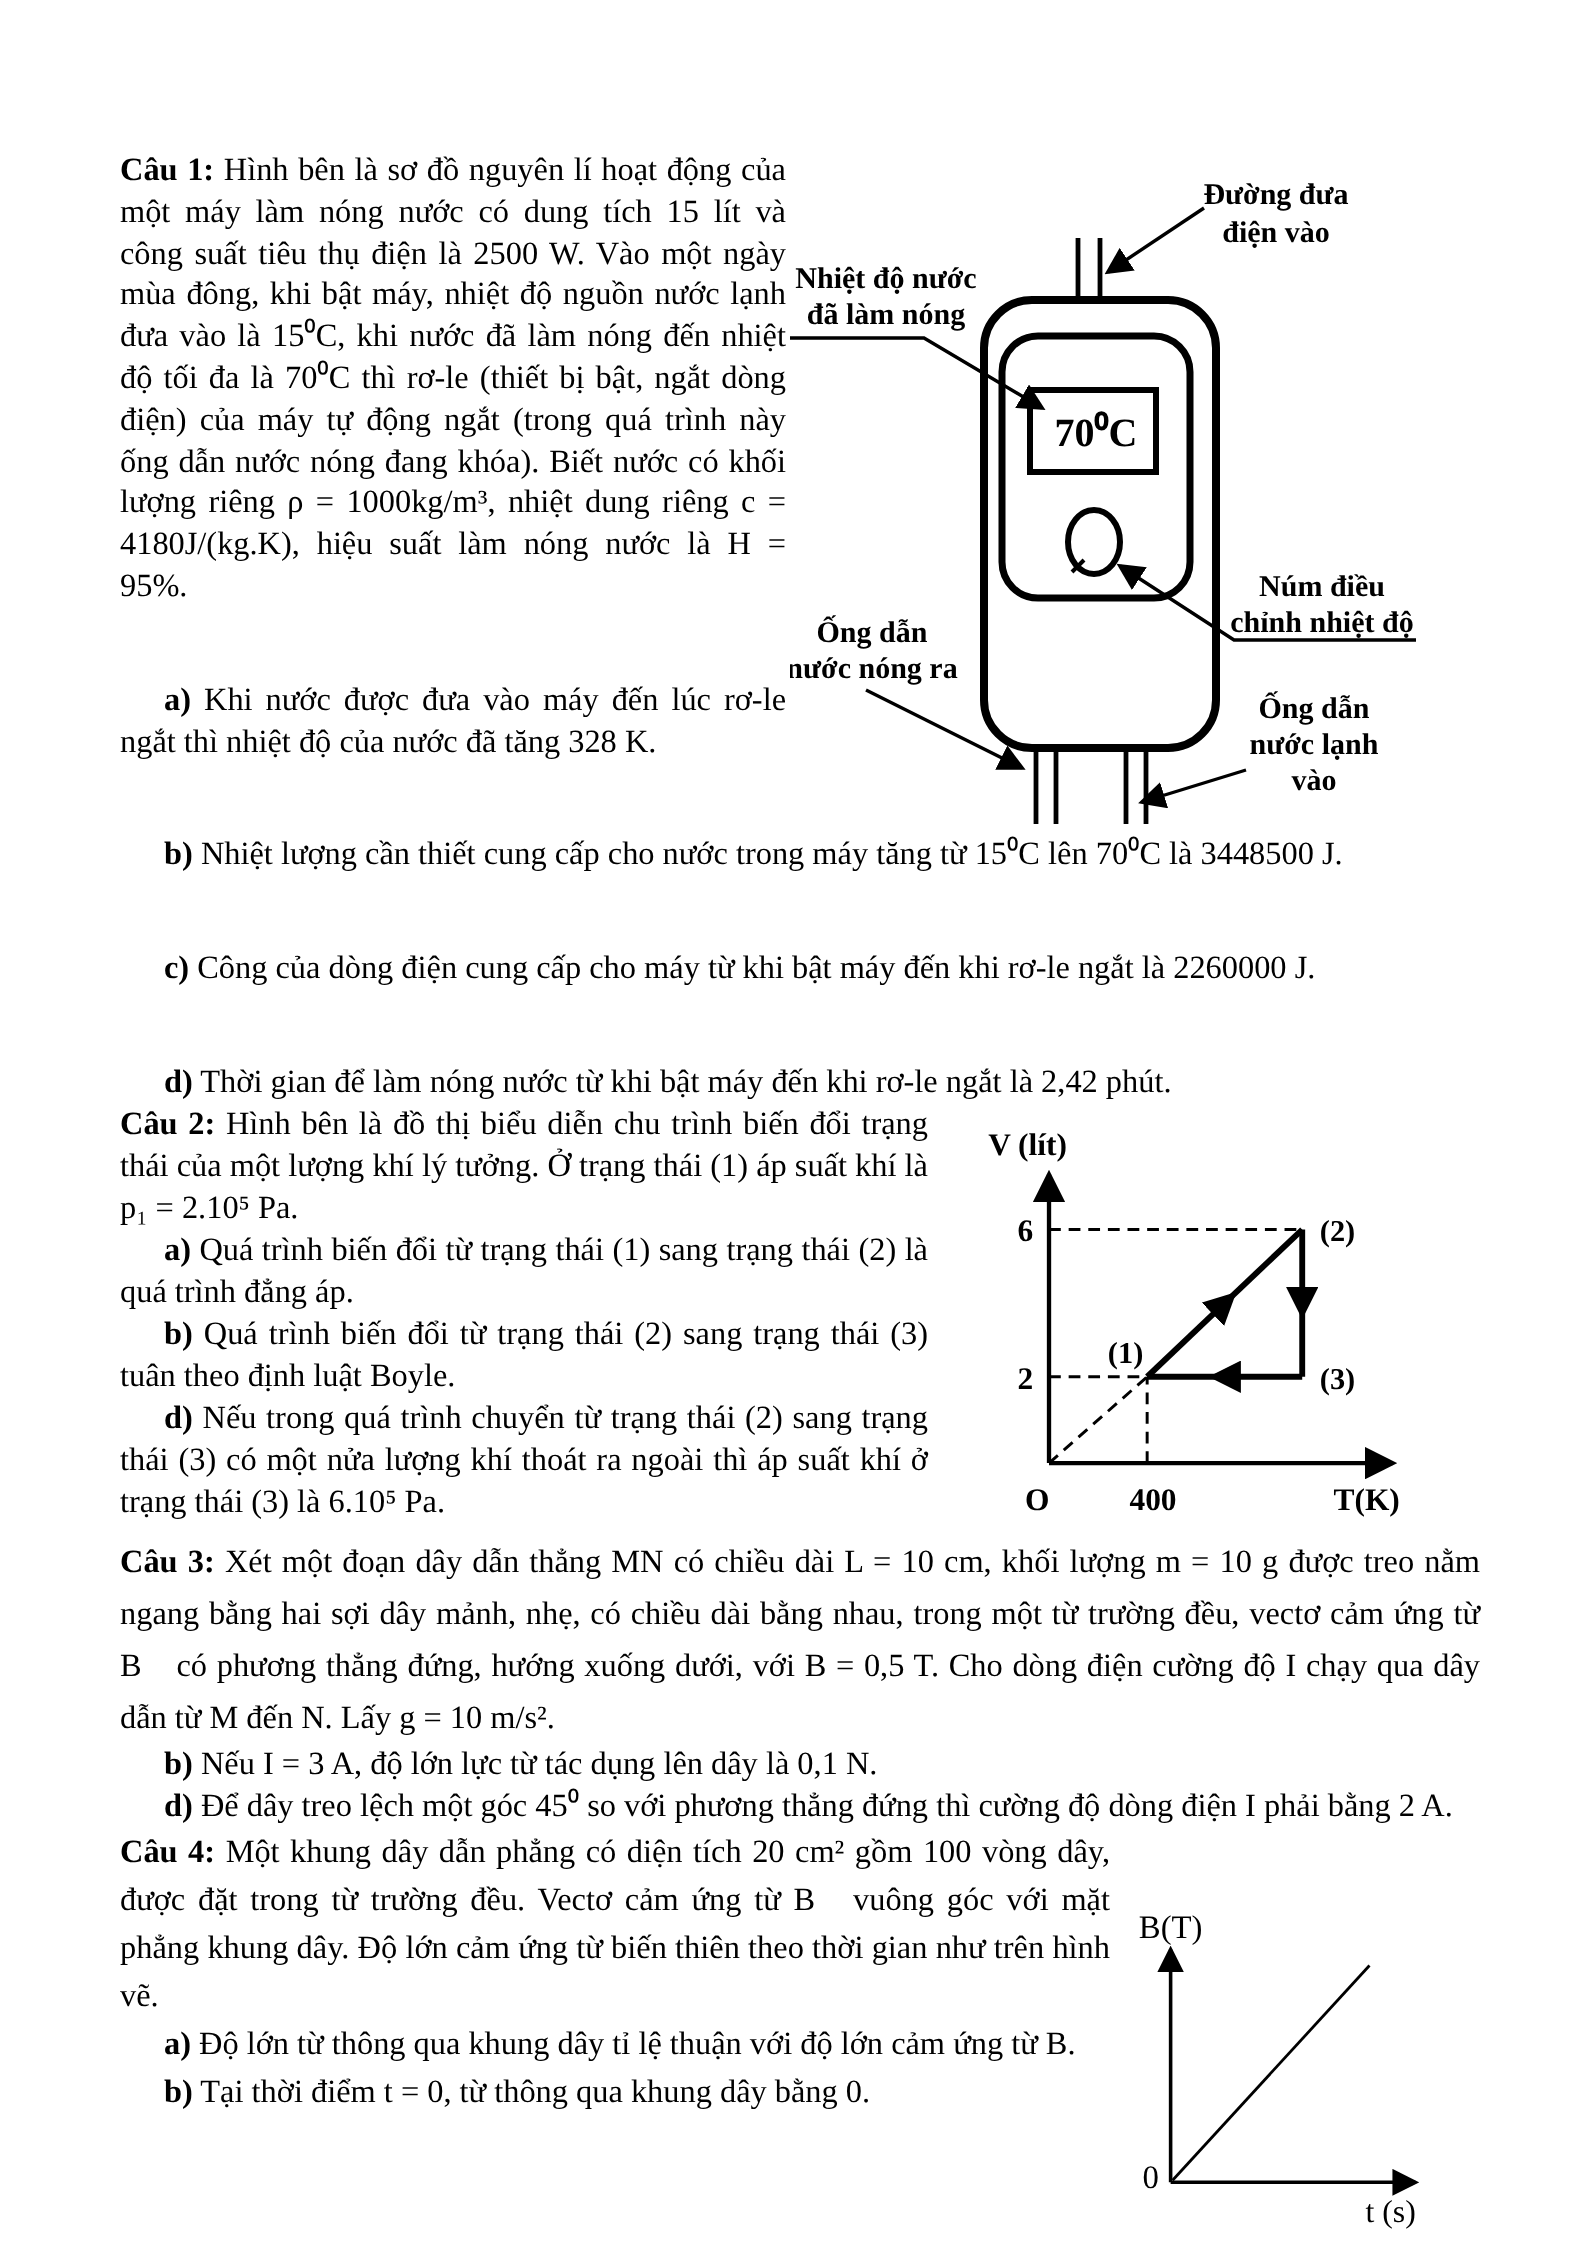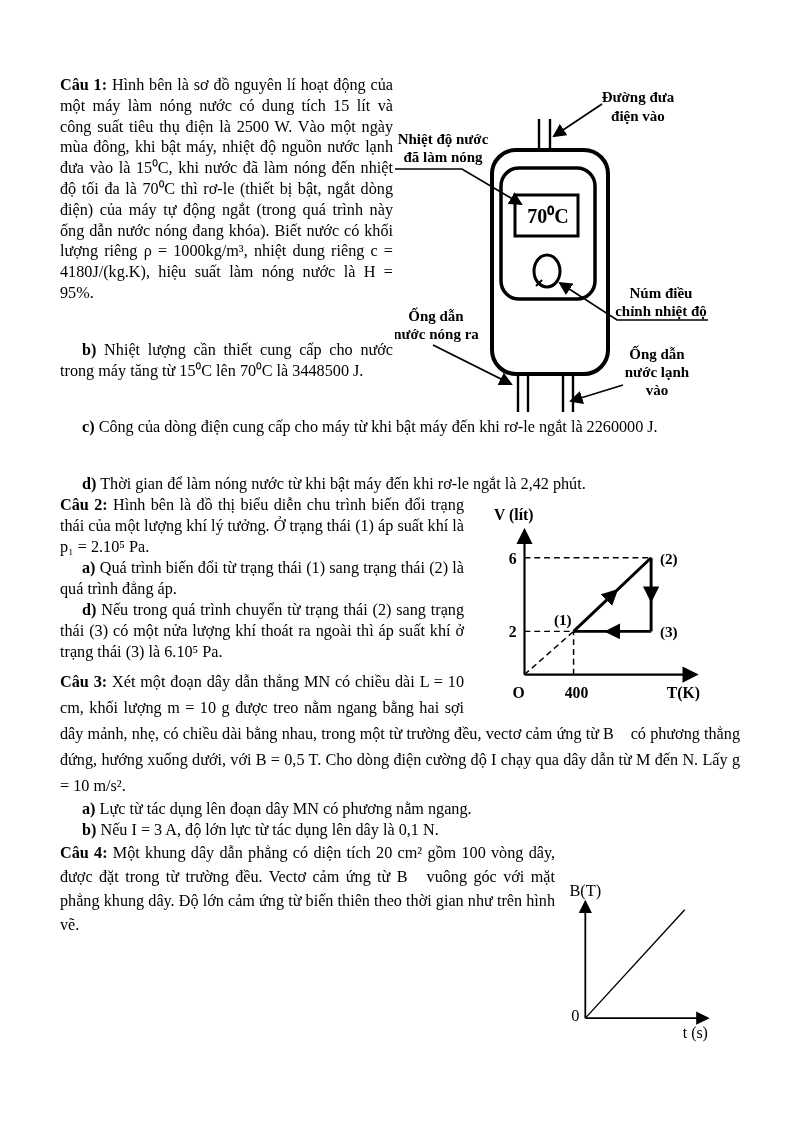--- a/index.html
+++ b/index.html
@@ -67,20 +67,21 @@
           <text x="41" y="271" font-size="15" font-weight="bold" text-anchor="middle">nước nóng ra</text>
           <line x1="38" y1="277" x2="116" y2="316" stroke="#000" stroke-width="1.7" marker-end="url(#ah1)"></line>
 
           <text x="262" y="291" font-size="15" font-weight="bold" text-anchor="middle">Ống dẫn</text>
           <text x="262" y="309" font-size="15" font-weight="bold" text-anchor="middle">nước lạnh</text>
           <text x="262" y="327" font-size="15" font-weight="bold" text-anchor="middle">vào</text>
           <line x1="228" y1="317" x2="176" y2="333" stroke="#000" stroke-width="1.7" marker-end="url(#ah1)"></line>
         </svg>
       </div>
       <p class="intro"><b class="lead">Câu 1:</b> <span>Hình bên là sơ đồ nguyên lí hoạt động của một máy làm nóng nước có dung tích 15 lít và công suất tiêu thụ điện là 2500 W. Vào một ngày mùa đông, khi bật máy, nhiệt độ nguồn nước lạnh đưa vào là 15⁰C, khi nước đã làm nóng đến nhiệt độ tối đa là 70⁰C thì rơ-le (thiết bị bật, ngắt dòng điện) của máy tự động ngắt (trong quá trình này ống dẫn nước nóng đang khóa). Biết nước có khối lượng riêng ρ = 1000kg/m³, nhiệt dung riêng c = 4180J/(kg.K), hiệu suất làm nóng nước là H = 95%.</span></p>
+      <p class="opt"><b class="lead">a)</b> <span>Khi nước được đưa vào máy đến lúc rơ-le ngắt thì nhiệt độ của nước đã tăng 328 K.</span></p>
       <p class="opt"><b class="lead">b)</b> <span>Nhiệt lượng cần thiết cung cấp cho nước trong máy tăng từ 15⁰C lên 70⁰C là 3448500 J.</span></p>
       <p class="opt"><b class="lead">c)</b> <span>Công của dòng điện cung cấp cho máy từ khi bật máy đến khi rơ-le ngắt là 2260000 J.</span></p>
       <p class="opt"><b class="lead">d)</b> <span>Thời gian để làm nóng nước từ khi bật máy đến khi rơ-le ngắt là 2,42 phút.</span></p>
     </section>
 
     <section class="q q2">
       <div class="fig fig2">
         <svg width="272" height="211" viewBox="0 0 272 215">
           <defs>
             <marker id="ah2" viewBox="0 0 10 10" refX="8.5" refY="5" markerWidth="7.5" markerHeight="7.5" orient="auto-start-reverse">
@@ -109,42 +110,45 @@
           <text x="43" y="72" font-size="16" font-weight="bold" text-anchor="middle">6</text>
           <text x="43" y="147" font-size="16" font-weight="bold" text-anchor="middle">2</text>
           <text x="108" y="209" font-size="16" font-weight="bold" text-anchor="middle">400</text>
           <text x="94" y="134" font-size="15.5" font-weight="bold" text-anchor="middle">(1)</text>
           <text x="202" y="72" font-size="15.5" font-weight="bold" text-anchor="middle">(2)</text>
           <text x="202" y="147" font-size="15.5" font-weight="bold" text-anchor="middle">(3)</text>
         </svg>
       </div>
       <p class="intro"><b class="lead">Câu 2:</b> <span>Hình bên là đồ thị biểu diễn chu trình biến đổi trạng thái của một lượng khí lý tưởng. Ở trạng thái (1) áp suất khí là p₁ = 2.10⁵ Pa.</span></p>
       <p class="opt"><b class="lead">a)</b> <span>Quá trình biến đổi từ trạng thái (1) sang trạng thái (2) là quá trình đẳng áp.</span></p>
+      <p class="opt"><b class="lead">b)</b> <span>Quá trình biến đổi từ trạng thái (2) sang trạng thái (3) tuân theo định luật Boyle.</span></p>
       <p class="opt"><b class="lead">d)</b> <span>Nếu trong quá trình chuyển từ trạng thái (2) sang trạng thái (3) có một nửa lượng khí thoát ra ngoài thì áp suất khí ở trạng thái (3) là 6.10⁵ Pa.</span></p>
     </section>
 
     <section class="q q3">
       <p class="intro"><b class="lead">Câu 3:</b> <span>Xét một đoạn dây dẫn thẳng MN có chiều dài L = 10 cm, khối lượng m = 10 g được treo nằm ngang bằng hai sợi dây mảnh, nhẹ, có chiều dài bằng nhau, trong một từ trường đều, vectơ cảm ứng từ B⃗ có phương thẳng đứng, hướng xuống dưới, với B = 0,5 T. Cho dòng điện cường độ I chạy qua dây dẫn từ M đến N. Lấy g = 10 m/s².</span></p>
-      <p class="opt"><b class="lead">a)</b> <span>Lực từ tác dụng lên đoạn dây MN có phương nằm ngang.</span></p>
       <p class="opt"><b class="lead">b)</b> <span>Nếu I = 3 A, độ lớn lực từ tác dụng lên dây là 0,1 N.</span></p>
+      <p class="opt"><b class="lead">d)</b> <span>Để dây treo lệch một góc 45⁰ so với phương thẳng đứng thì cường độ dòng điện I phải bằng 2 A.</span></p>
     </section>
 
     <section class="q q4">
       <div class="fig fig4">
         <svg width="170" height="176" viewBox="0 0 170 177">
           <defs>
             <marker id="ah3" viewBox="0 0 10 10" refX="8.5" refY="5" markerWidth="7.5" markerHeight="7.5" orient="auto-start-reverse">
               <path d="M0,0 L10,5 L0,10 z" fill="#000"></path>
             </marker>
           </defs>
           <line x1="30" y1="153" x2="30" y2="36" stroke="#000" stroke-width="1.8" marker-end="url(#ah3)"></line>
           <line x1="30" y1="153" x2="153" y2="153" stroke="#000" stroke-width="1.8" marker-end="url(#ah3)"></line>
           <line x1="31" y1="152" x2="130" y2="44" stroke="#000" stroke-width="1.4"></line>
           <text x="14" y="30" font-size="16.5">B(T)</text>
           <text x="20" y="156" font-size="16.5" text-anchor="middle">0</text>
           <text x="128" y="173" font-size="16">t (s)</text>
         </svg>
       </div>
       <p class="intro"><b class="lead">Câu 4:</b> <span>Một khung dây dẫn phẳng có diện tích 20 cm² gồm 100 vòng dây, được đặt trong từ trường đều. Vectơ cảm ứng từ B⃗ vuông góc với mặt phẳng khung dây. Độ lớn cảm ứng từ biến thiên theo thời gian như trên hình vẽ.</span></p>
+      <p class="opt"><b class="lead">a)</b> <span>Độ lớn từ thông qua khung dây tỉ lệ thuận với độ lớn cảm ứng từ B.</span></p>
+      <p class="opt"><b class="lead">b)</b> <span>Tại thời điểm t = 0, từ thông qua khung dây bằng 0.</span></p>
     </section>
 
   </div>
 </div>
 
 </body></html>

